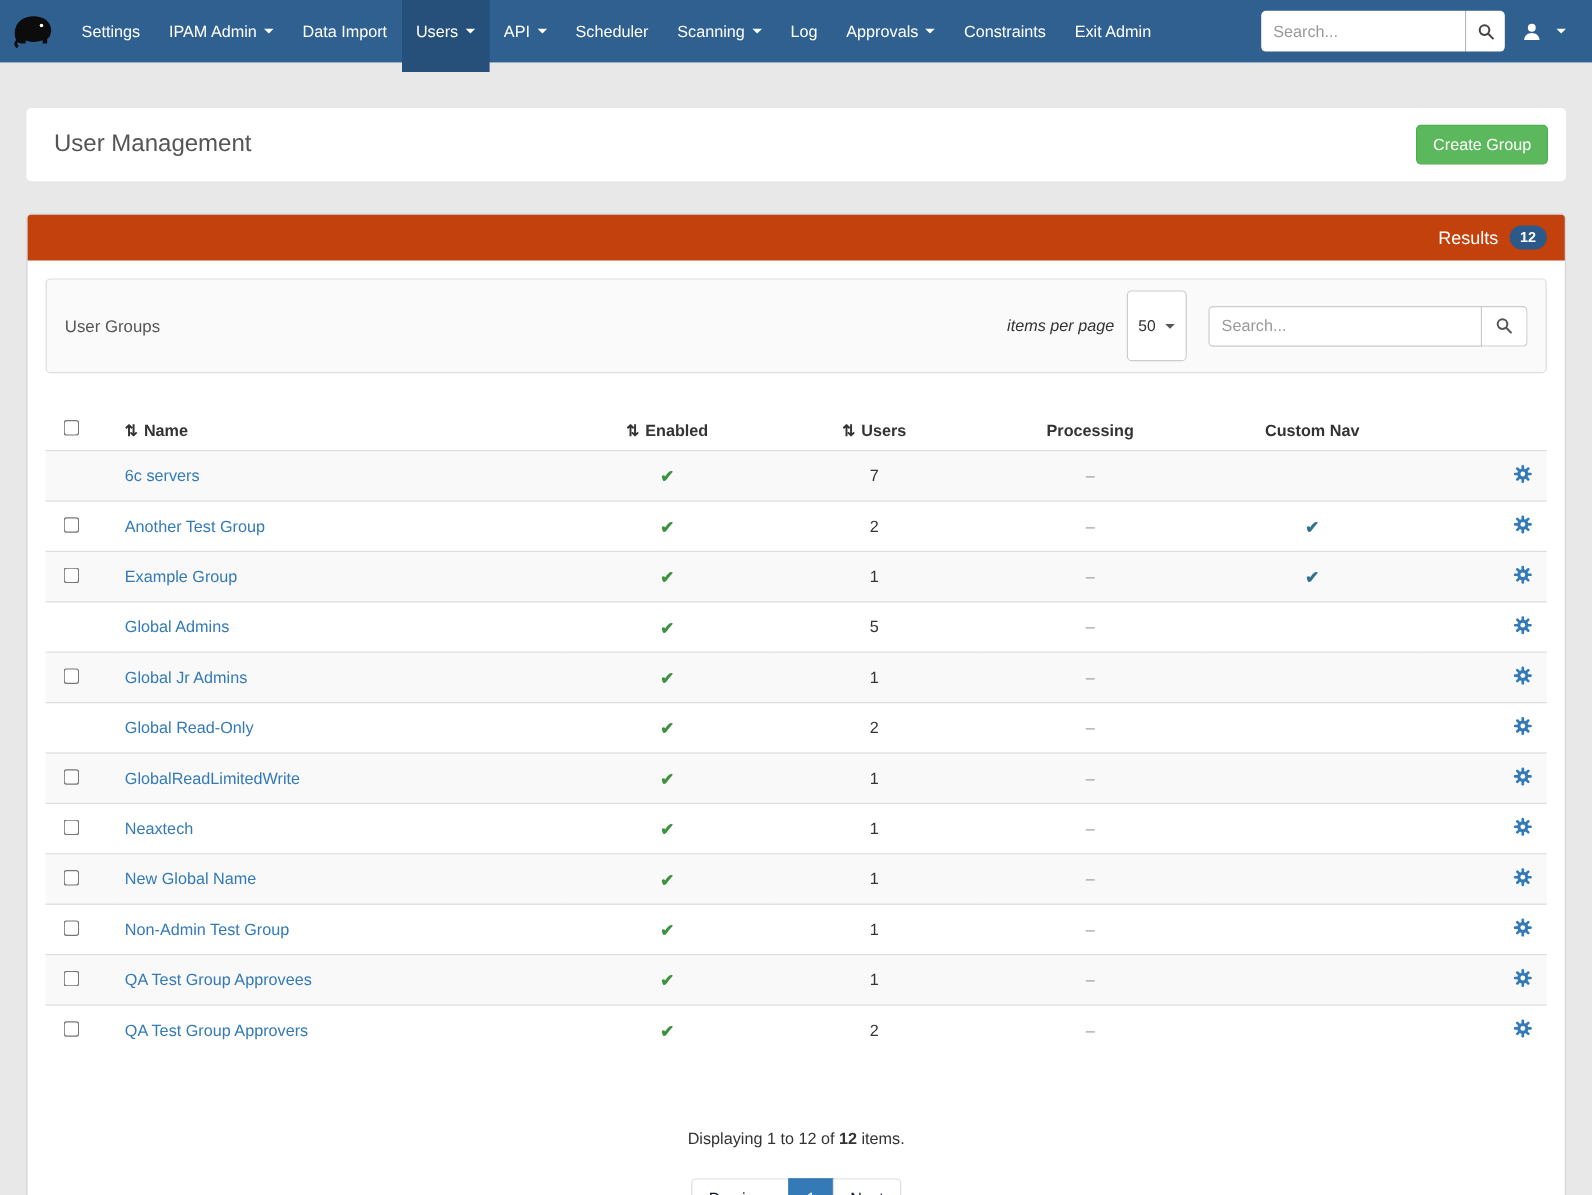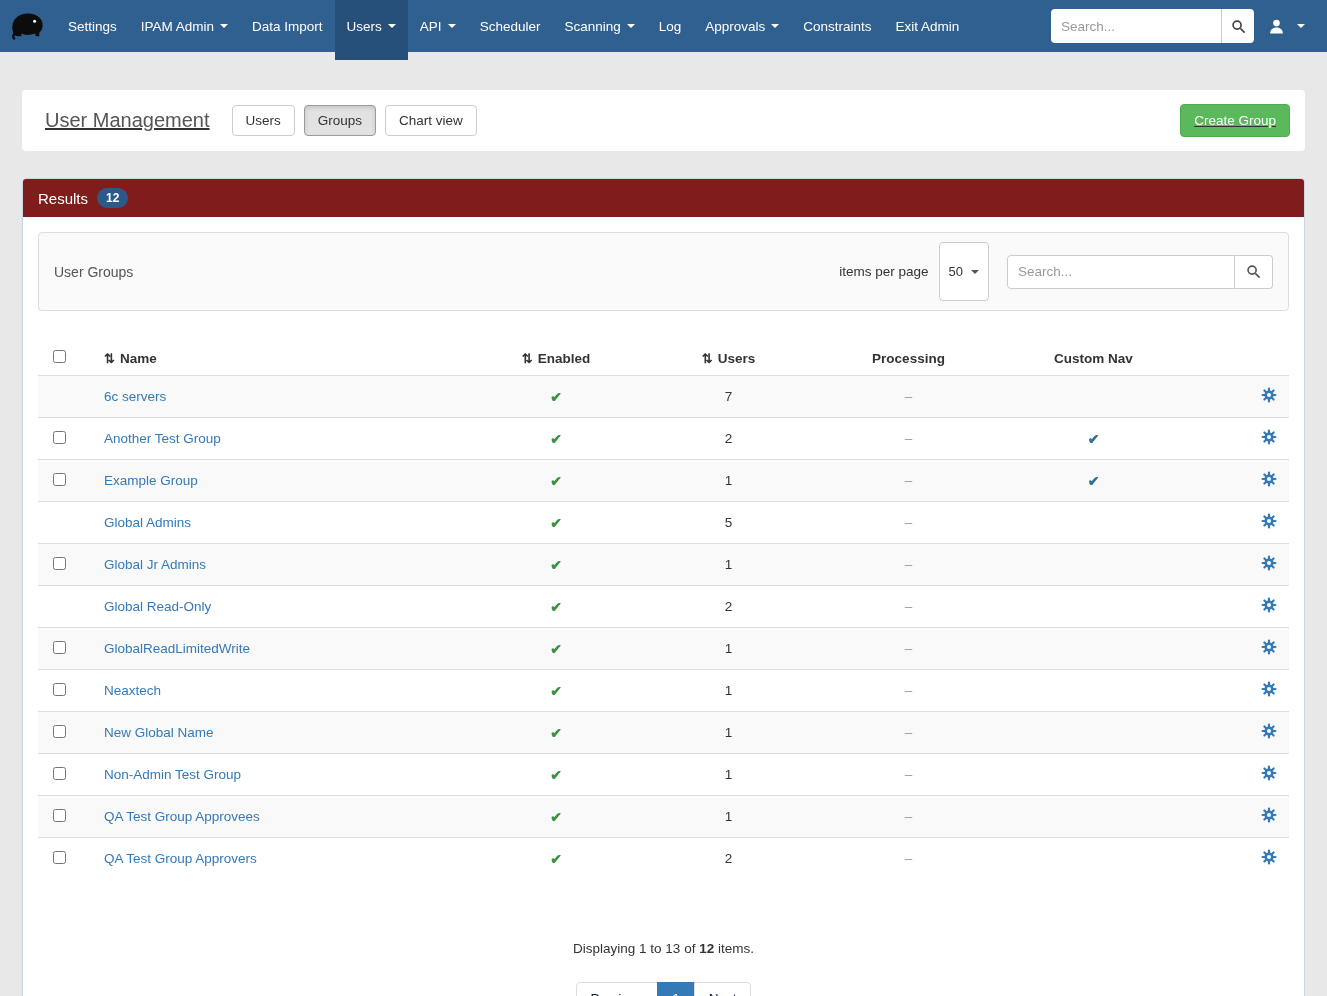--- a/index.html
+++ b/index.html
@@ -80,21 +80,20 @@
   .container { margin:0 22px; }
 
   
   .header-panel {
     margin-top:38px;
     background:#fff;
     border-radius:4px;
     padding:14px 15px;
     display:flex;
     align-items:center;
-    text-decoration:underline;
   }
   .page-title {
     font-size:20px;
     color:#555;
     font-weight:normal;
     margin:0 22px 0 8px;
   }
   .tab-btn {
     margin-right:9px;
     padding:7px 13px;
@@ -125,28 +124,29 @@
 
   
   .results-panel {
     margin-top:27px;
     margin-bottom:20px;
     background:#fff;
     border:1px solid #cdd6de;
     border-radius:4px;
   }
   .results-header {
-    background:#7f1d1d;
+    background:#c2410c;
     color:#fff;
     padding:9px 15px;
     font-size:15px;
     border-radius:3px 3px 0 0;
     display:flex;
     align-items:center;
     gap:9px;
+    justify-content:flex-end;
   }
   .badge {
     background:#2b5a8a;
     color:#fff;
     padding:3px 9px;
     border-radius:10px;
     font-size:12px;
     font-weight:bold;
   }
   .results-body { padding:15px 15px 45px; }
@@ -155,21 +155,21 @@
   .groups-toolbar {
     border:1px solid #ddd;
     border-radius:4px;
     background:#fafafa;
     padding:9px 15px;
     display:flex;
     align-items:center;
   }
   .groups-title { font-size:14px; color:#555; }
   .toolbar-right { margin-left:auto; display:flex; align-items:center; gap:10px; }
-  .ipp-label { font-size:13.5px; color:#333; }
+  .ipp-label { font-size:13.5px; color:#333;font-style:italic; }
   .select-box {
     border:1px solid #ccc;
     border-radius:4px;
     background:#fff;
     padding:21px 9px;
     font-size:13px;
     display:flex;
     align-items:center;
     gap:8px;
     cursor:pointer;
@@ -333,21 +333,20 @@
       </svg>
       <span class="caret"></span>
     </div>
   </div>
 </nav>
 
 <div class="container">
 
   <div class="header-panel">
     <h1 class="page-title">User Management</h1>
-    <div class="view-tabs"><button class="tab-btn">Users</button><button class="tab-btn active">Groups</button><button class="tab-btn">Chart view</button></div>
     <button class="btn-create">Create Group</button>
   </div>
 
   <div class="results-panel">
     <div class="results-header">
       <span>Results</span>
       <span class="badge">12</span>
     </div>
 
     <div class="results-body">
@@ -656,21 +655,21 @@
           </g>
           <circle cx="8" cy="8" r="2" fill="#fff"></circle>
         </svg>
       </span>
     </td>
   </tr>
           </tbody>
       </table>
 
       <div class="summary">
-        <span>Displaying 1 to 13 of </span><b>12</b><span> items.</span>
+        <span>Displaying 1 to 12 of </span><b>12</b><span> items.</span>
       </div>
       <div class="pagination">
         <a class="page-item">Previous</a>
         <a class="page-item active">1</a>
         <a class="page-item">Next</a>
       </div>
 
     </div>
   </div>
 </div>

